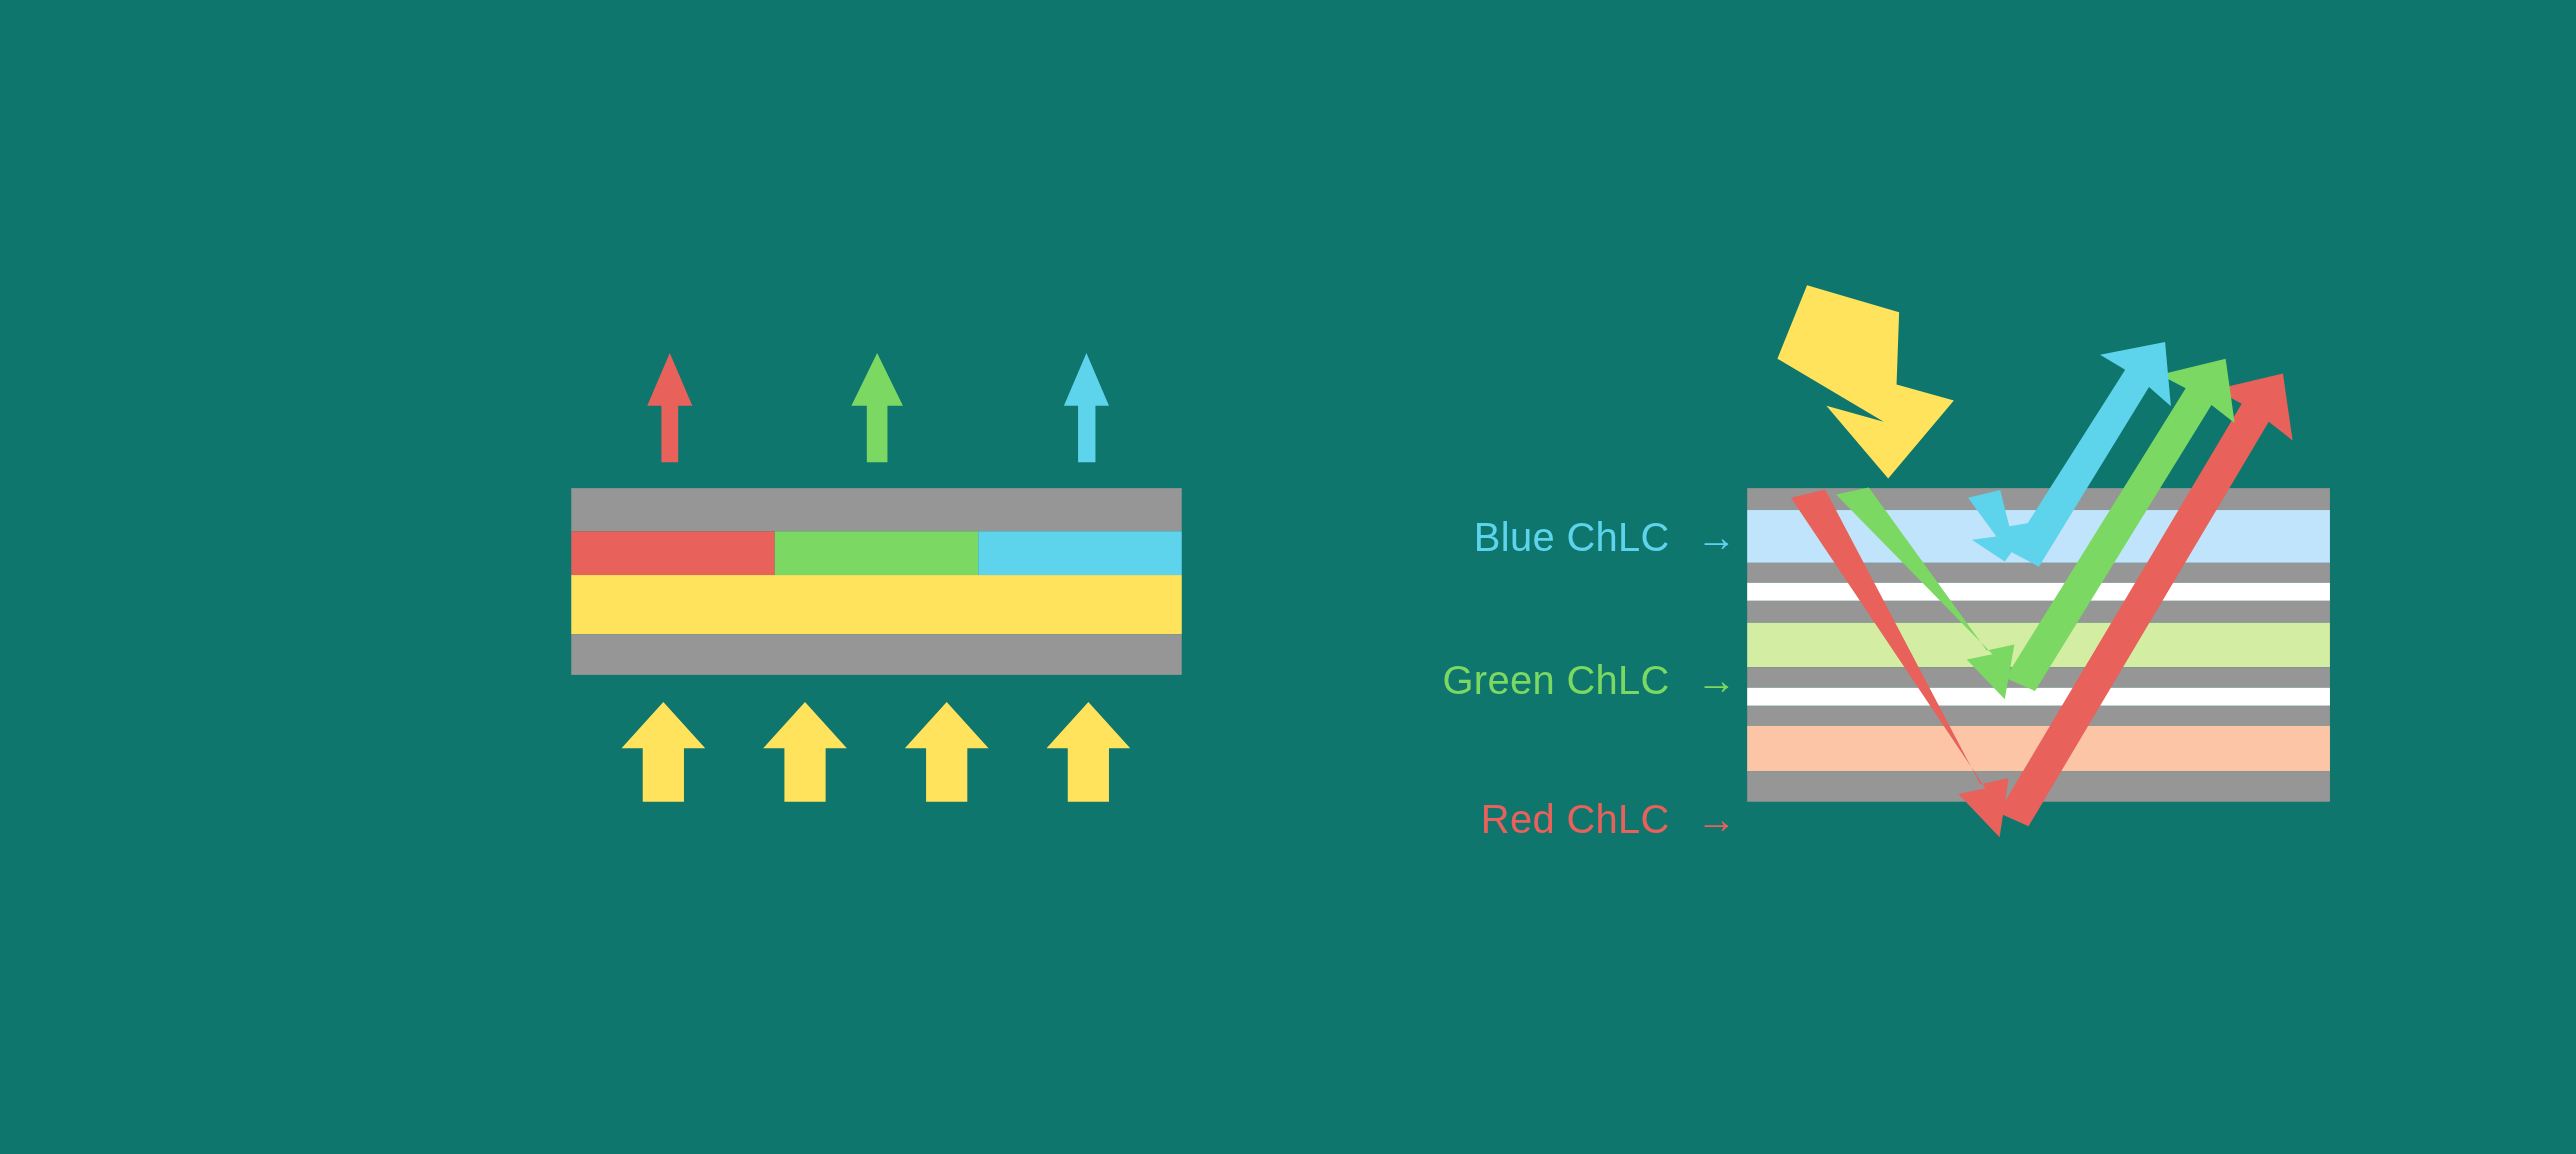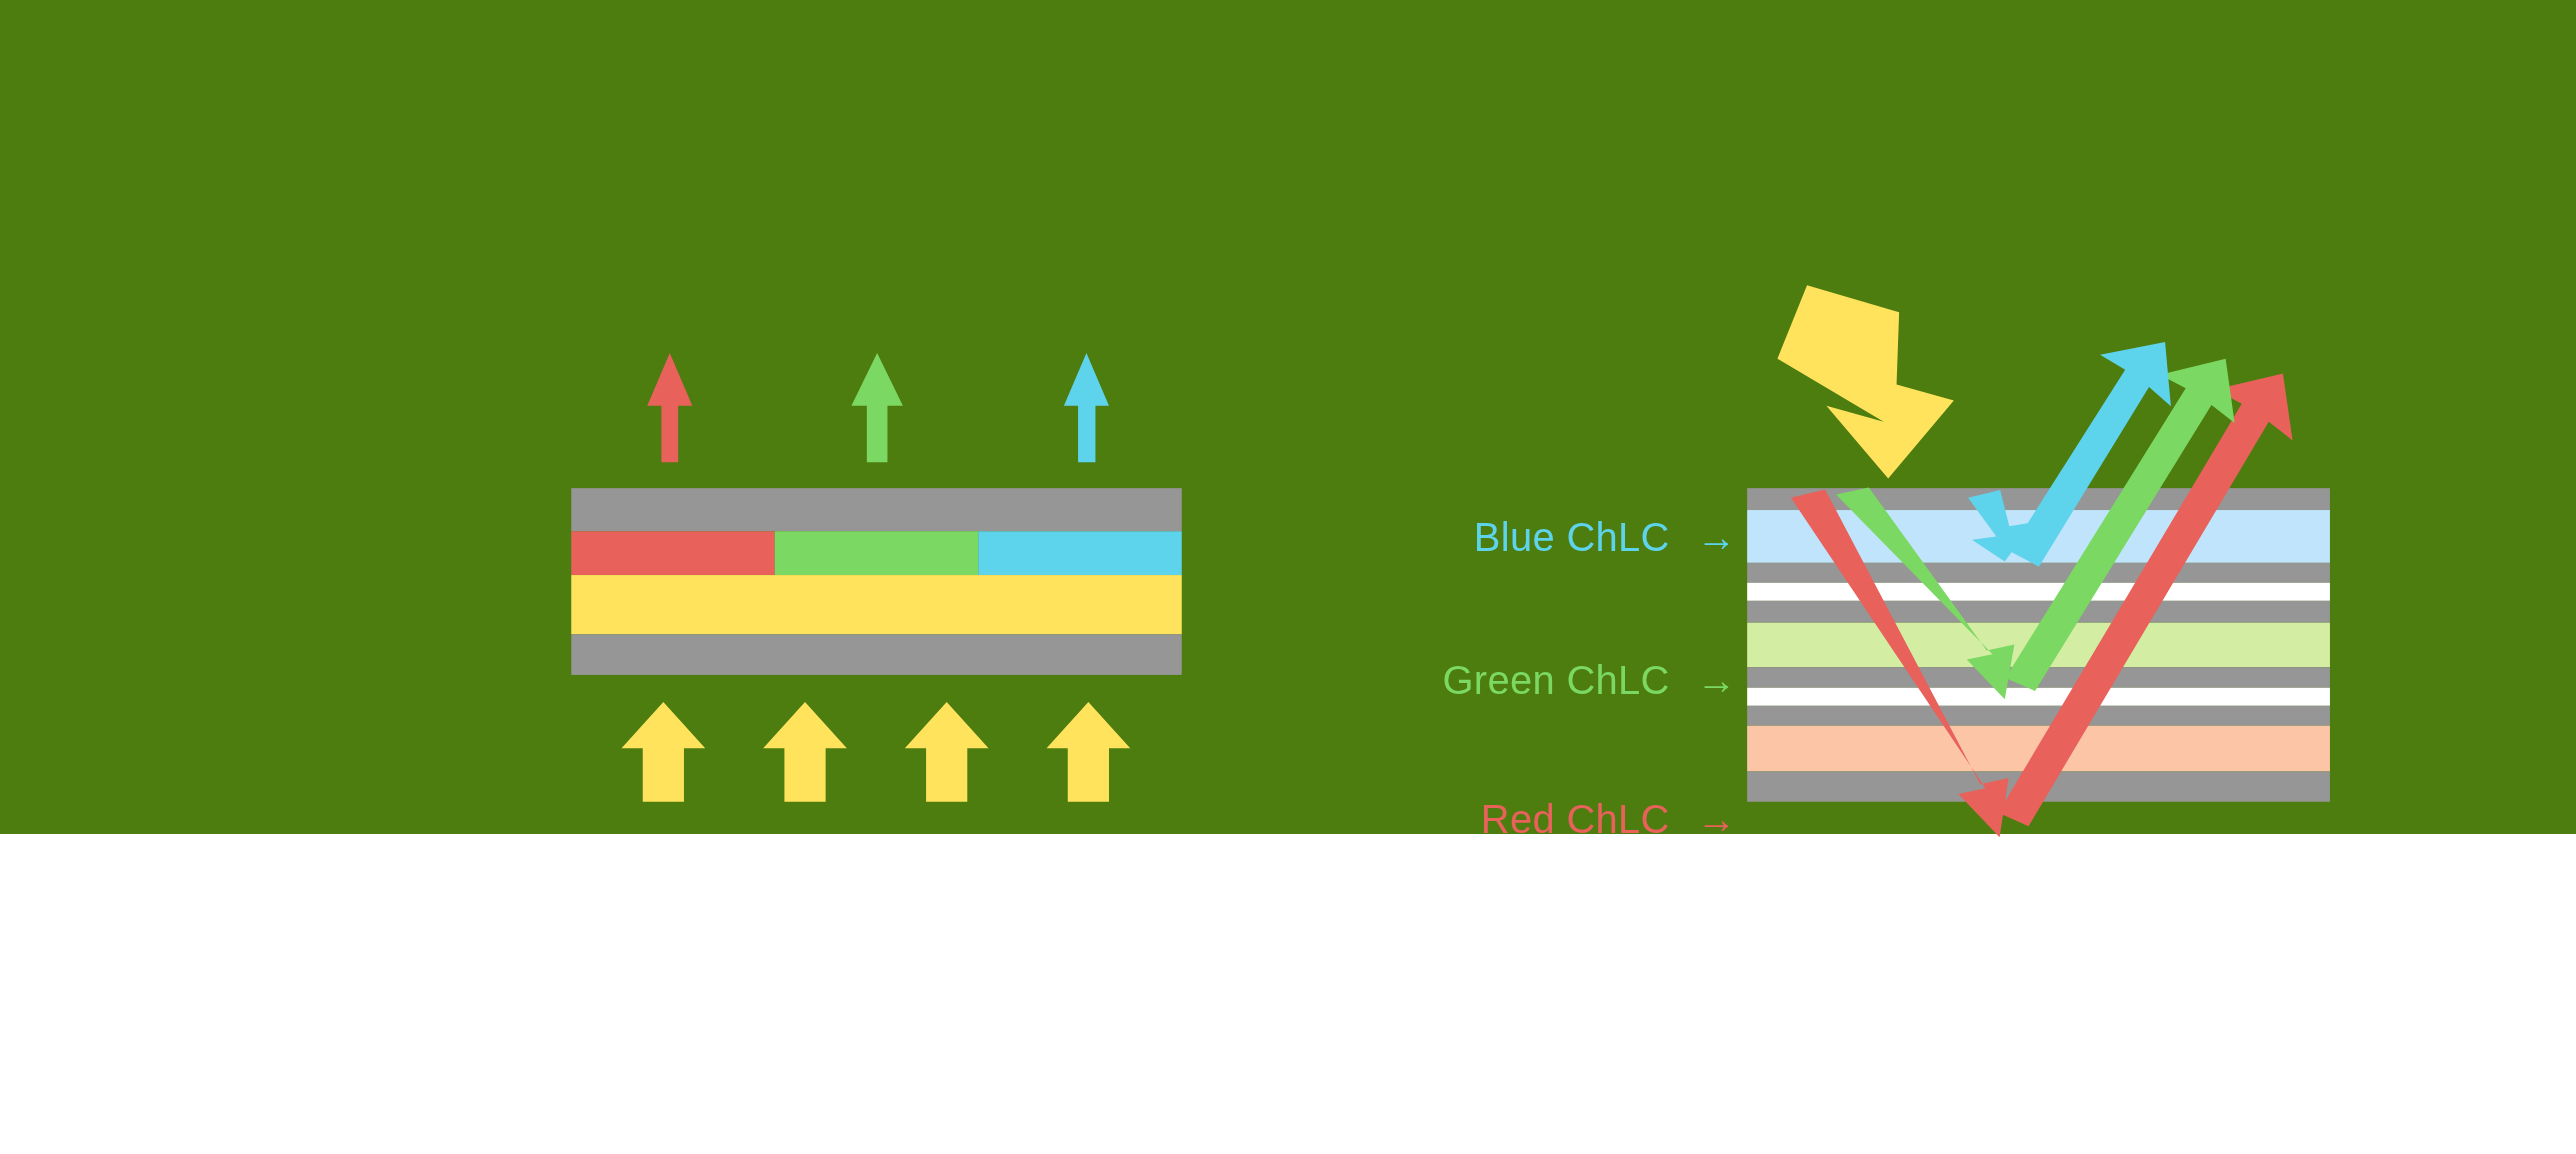--- a/index.html
+++ b/index.html
@@ -10,22 +10,22 @@
   }
   body {
     font-family: "Liberation Sans", sans-serif;
     width: 2576px;
     height: 1154px;
     overflow: hidden;
   }
   #stage {
     position: relative;
     width: 2576px;
-    height: 834px;
-    background: #4d7c0f;
+    height: 1154px;
+    background: #0f766e;
   }
   #stage > svg {
     position: absolute;
     top: 0;
     left: 0;
     width: 2576px;
     height: 1154px;
     display: block;
   }
   .lbl {

